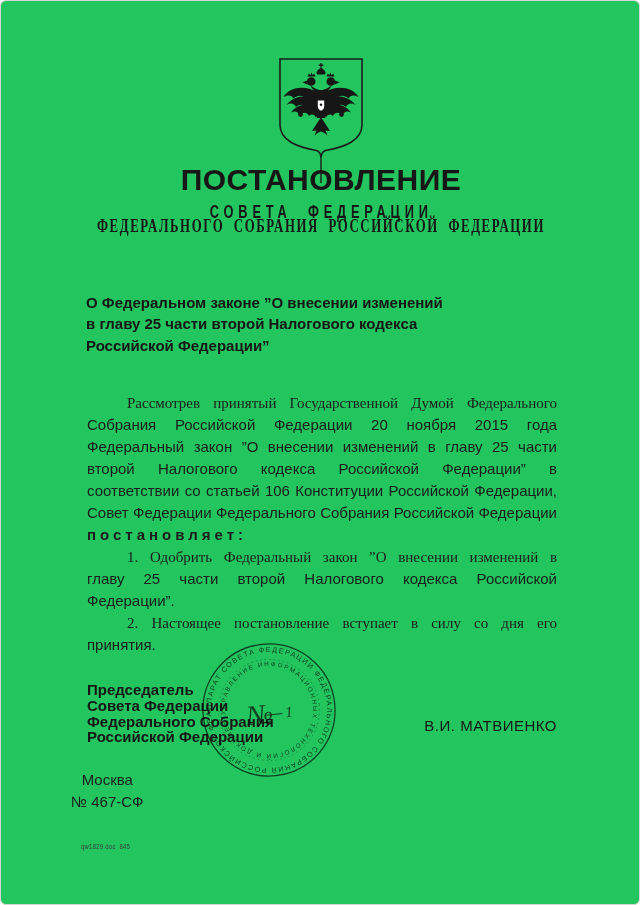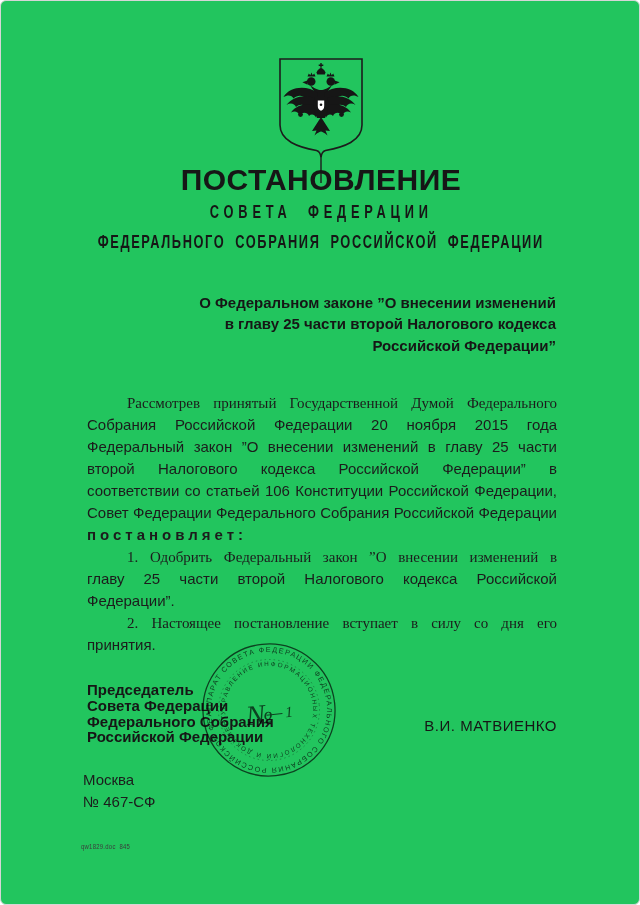--- a/index.html
+++ b/index.html
@@ -10,24 +10,24 @@
   }
   .emblem{position:absolute;left:275px;top:56px;}
   .doc-type{
     position:absolute;left:0;top:162px;width:640px;text-align:center;
     font-size:30px;font-weight:700;letter-spacing:.5px;color:#161616;
   }
   .org-line{position:absolute;left:0;width:640px;text-align:center;color:#161616;}
   .org-inner{display:inline-block;font-weight:700;transform-origin:50% 50%;}
   .org1{top:202px;}
   .org1 .org-inner{font-size:16px;letter-spacing:6px;word-spacing:10px;transform:scale(.80,1.18);}
-  .org2{top:232px;}
+  .org2{top:216px;font-family:Liberation Serif, serif;}
   .org2 .org-inner{font-size:16px;letter-spacing:2px;word-spacing:6px;transform:scale(.80,1.18);}
   .subject{
-    position:absolute;left:85px;top:291px;width:470px;text-align:right;
+    position:absolute;left:85px;top:291px;width:470px;text-align:left;
     font-size:15px;font-weight:700;line-height:21.4px;color:#161616;
   }
   .body-text{
     position:absolute;left:86px;top:391px;width:470px;
     font-size:15px;line-height:22px;color:#1c1c1c;
   }
   .line{text-align:justify;text-align-last:justify;white-space:normal;}
   .line.indent{text-indent:40px;font-family:Liberation Serif, serif;}
   .line.flush{text-align-last:left;}
   .line.resolve{font-weight:700;letter-spacing:4px;}
@@ -37,22 +37,22 @@
   }
   .sig-name{
     position:absolute;right:82px;top:716px;
     font-size:15px;font-weight:400;letter-spacing:.5px;color:#161616;
   }
   .stamp{
     position:absolute;left:197px;top:638px;opacity:.82;
     mix-blend-mode:multiply;transform:rotate(-6deg);
   }
   .city-block{
-    position:absolute;left:82px;top:768px;
-    font-size:15px;line-height:21.5px;color:#1c1c1c;
+    position:absolute;left:70px;top:768px;
+    font-size:15px;line-height:21.5px;color:#1c1c1c;text-align:center;
   }
   .file-note{
     position:absolute;left:80px;top:843px;font-size:7px;color:#3c3c3c;
     white-space:pre;transform:scale(.85,.9);transform-origin:0 0;letter-spacing:.3px;
   }
 </style>
 </head>
 <body>
 
 <div class="page">

